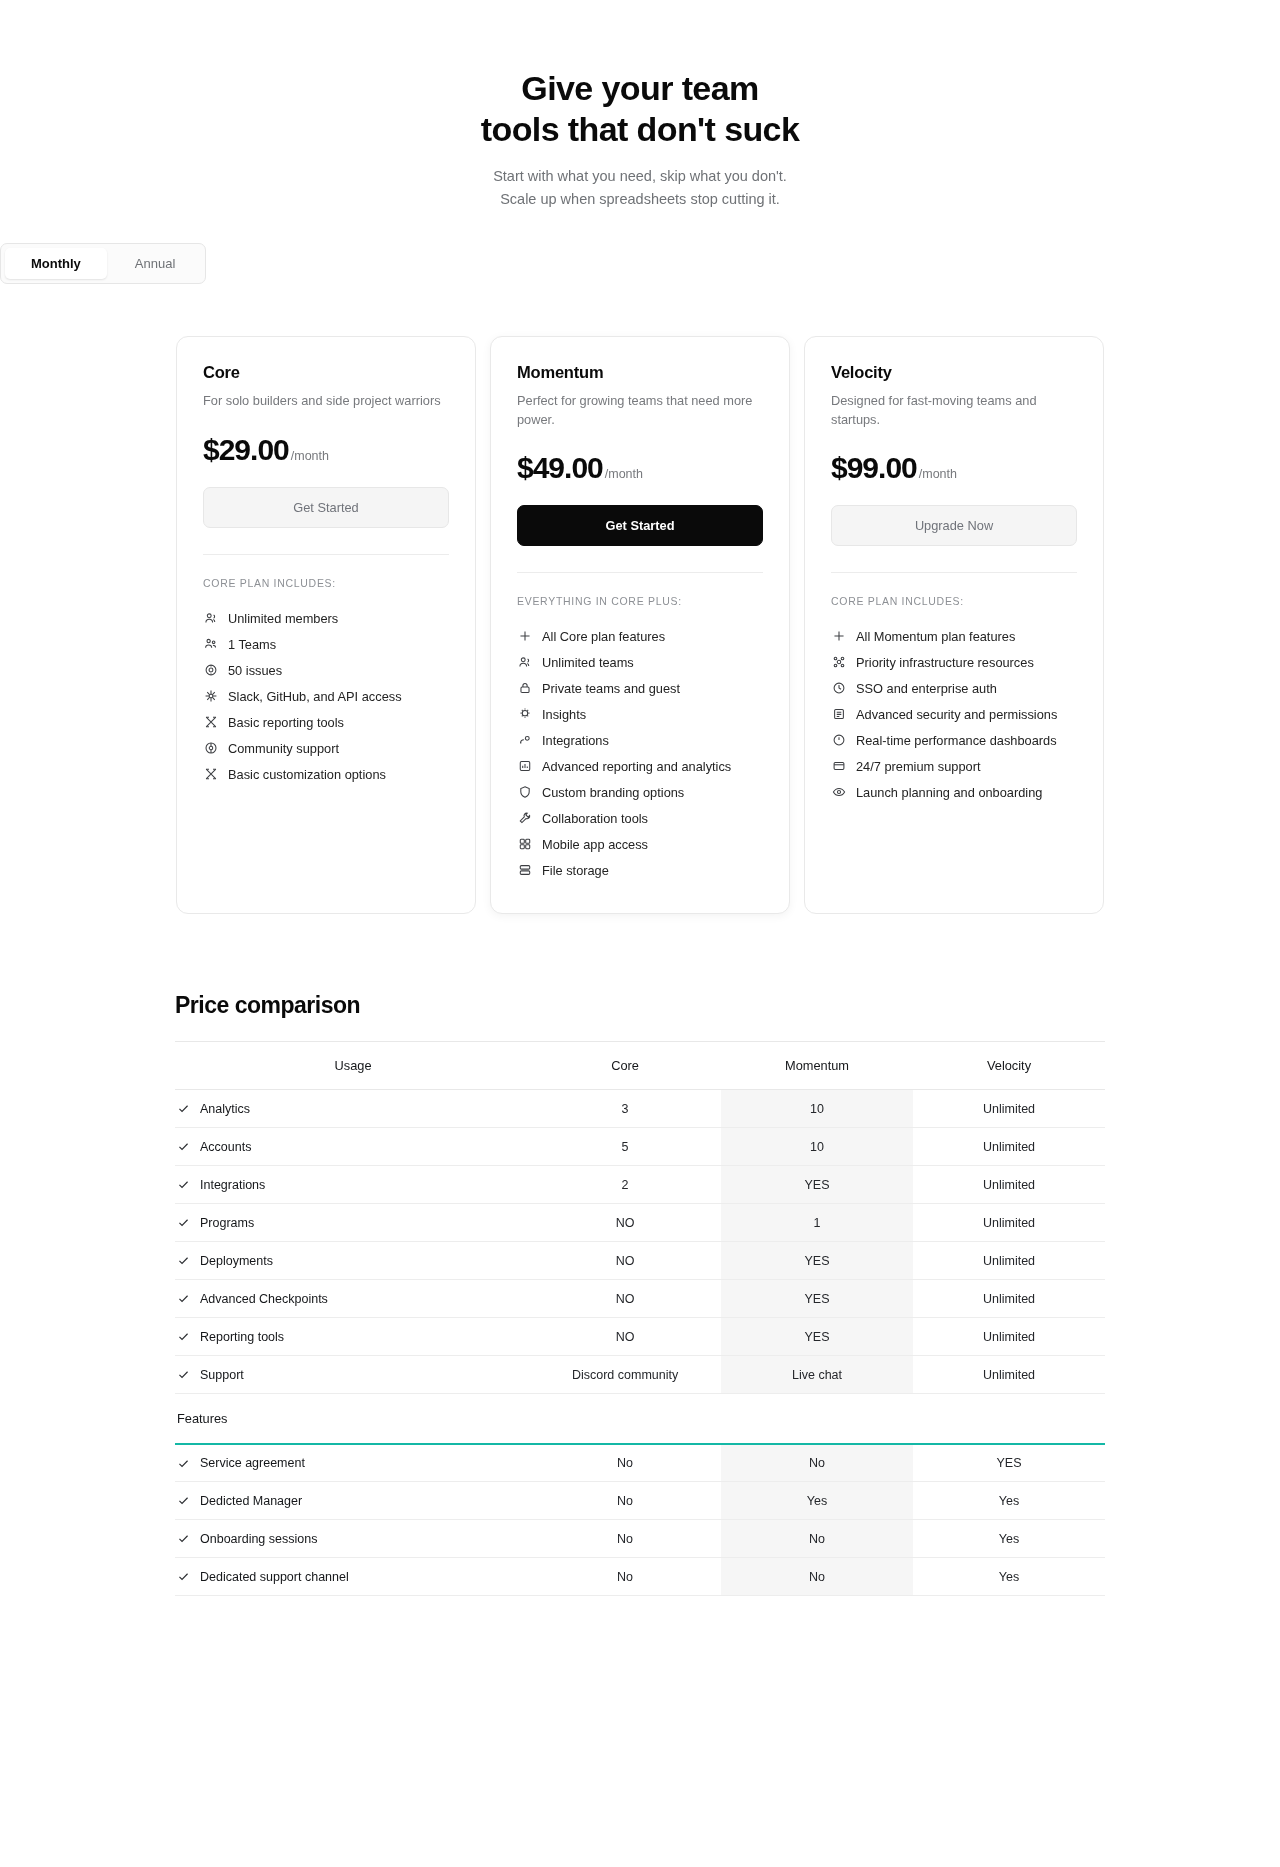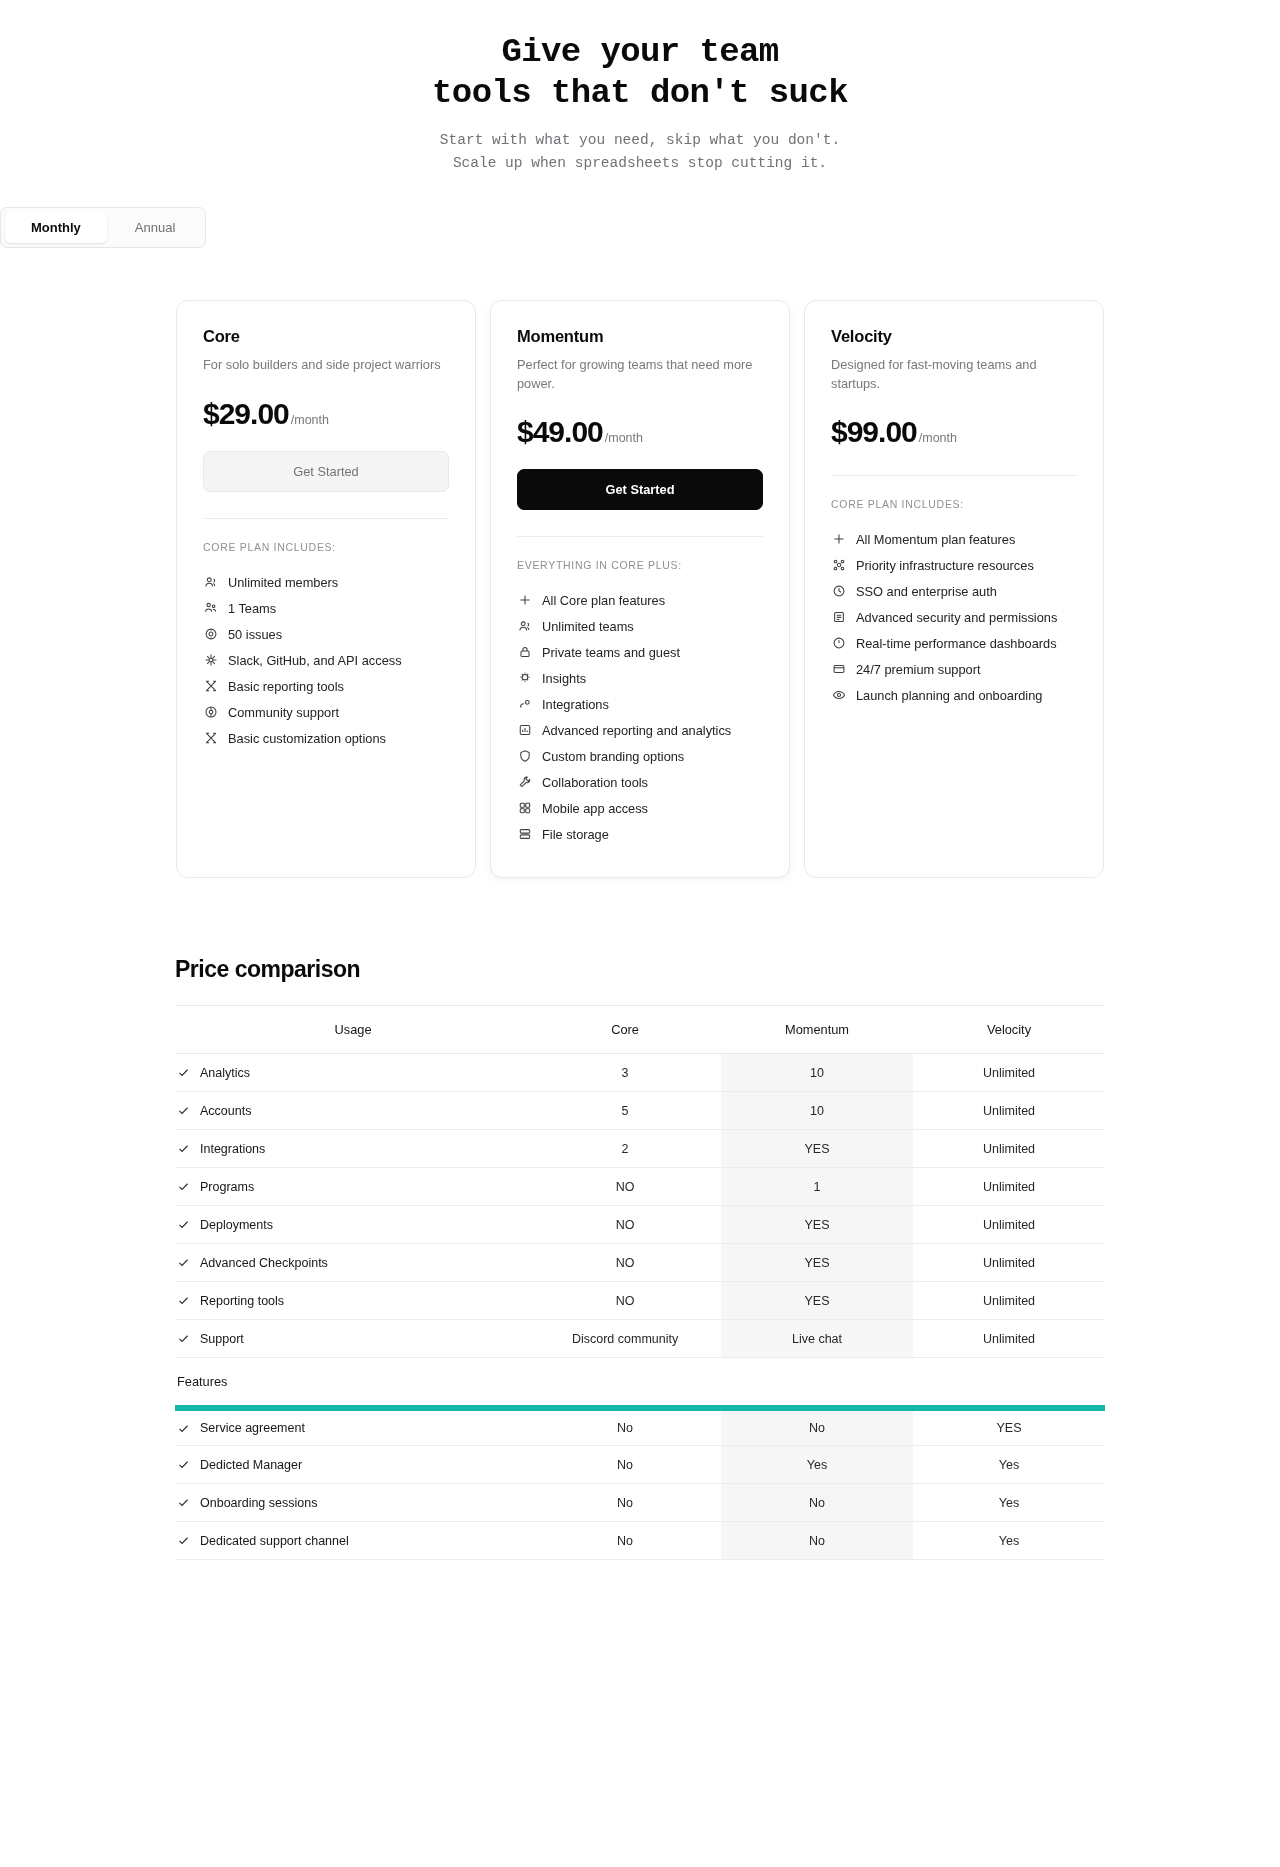--- a/index.html
+++ b/index.html
@@ -8,21 +8,21 @@
     background: #ffffff;
     font-family: "Liberation Sans", sans-serif;
     color: #111111;
     -webkit-font-smoothing: antialiased;
   }
   body { padding-bottom: 60px; }
 
   .page { width: 1280px; margin: 0 auto; }
 
   
-  .hero { padding-top: 32px; text-align: center; font-family: Liberation Mono, monospace; }
+  .hero { padding-top: 68px; text-align: center; }
   .hero h1 {
     font-size: 34px;
     line-height: 1.22;
     font-weight: 700;
     letter-spacing: -0.6px;
     color: #0a0a0a;
   }
   .hero h1 .l2 { display: block; }
   .hero .sub {
     margin-top: 14px;
@@ -206,21 +206,21 @@
   table.cmp tbody td.feat .chk {
     width: 13px; height: 13px;
     flex: 0 0 13px;
     color: #2a2c30;
     display:inline-flex; align-items:center; justify-content:center;
   }
   table.cmp tbody td.feat .chk svg { width: 13px; height: 13px; display:block; }
   table.cmp tbody td.col { text-align: center; color: #25272b; }
   table.cmp tbody td.highlight { background: #f6f6f6; }
   table.cmp tbody tr.section td {
-    border-bottom: 6px solid #14b8a6;
+    border-bottom: 2px solid #14b8a6;
     border-top: 1px solid #e8e8e8;
     height: 50px;
     font-size: 12.8px;
     color: #15171a;
     background: #ffffff;
   }
   table.cmp tbody tr.section td.feat { padding-left: 2px; }
 </style>
 </head>
 <body>
@@ -435,20 +435,21 @@
       </ul>
     </div>
 
     <div class="card">
       <div class="plan-name">Velocity</div>
       <div class="plan-desc">Designed for fast-moving teams and startups.</div>
       <div class="price-row">
         <span class="price">$99.00</span>
         <span class="period">/month</span>
       </div>
+      <button class="cta">Upgrade Now</button>
       <div class="divider"></div>
       <div class="includes-label">CORE PLAN INCLUDES:</div>
       <ul class="features">
         <li>
           <span class="ico">
               <svg viewBox="0 0 16 16" fill="none" stroke="currentColor" stroke-width="1.2">
                 <path d="M8 2.8v10.4M2.8 8h10.4"></path>
               </svg>
             </span>
           <span>All Momentum plan features</span>

